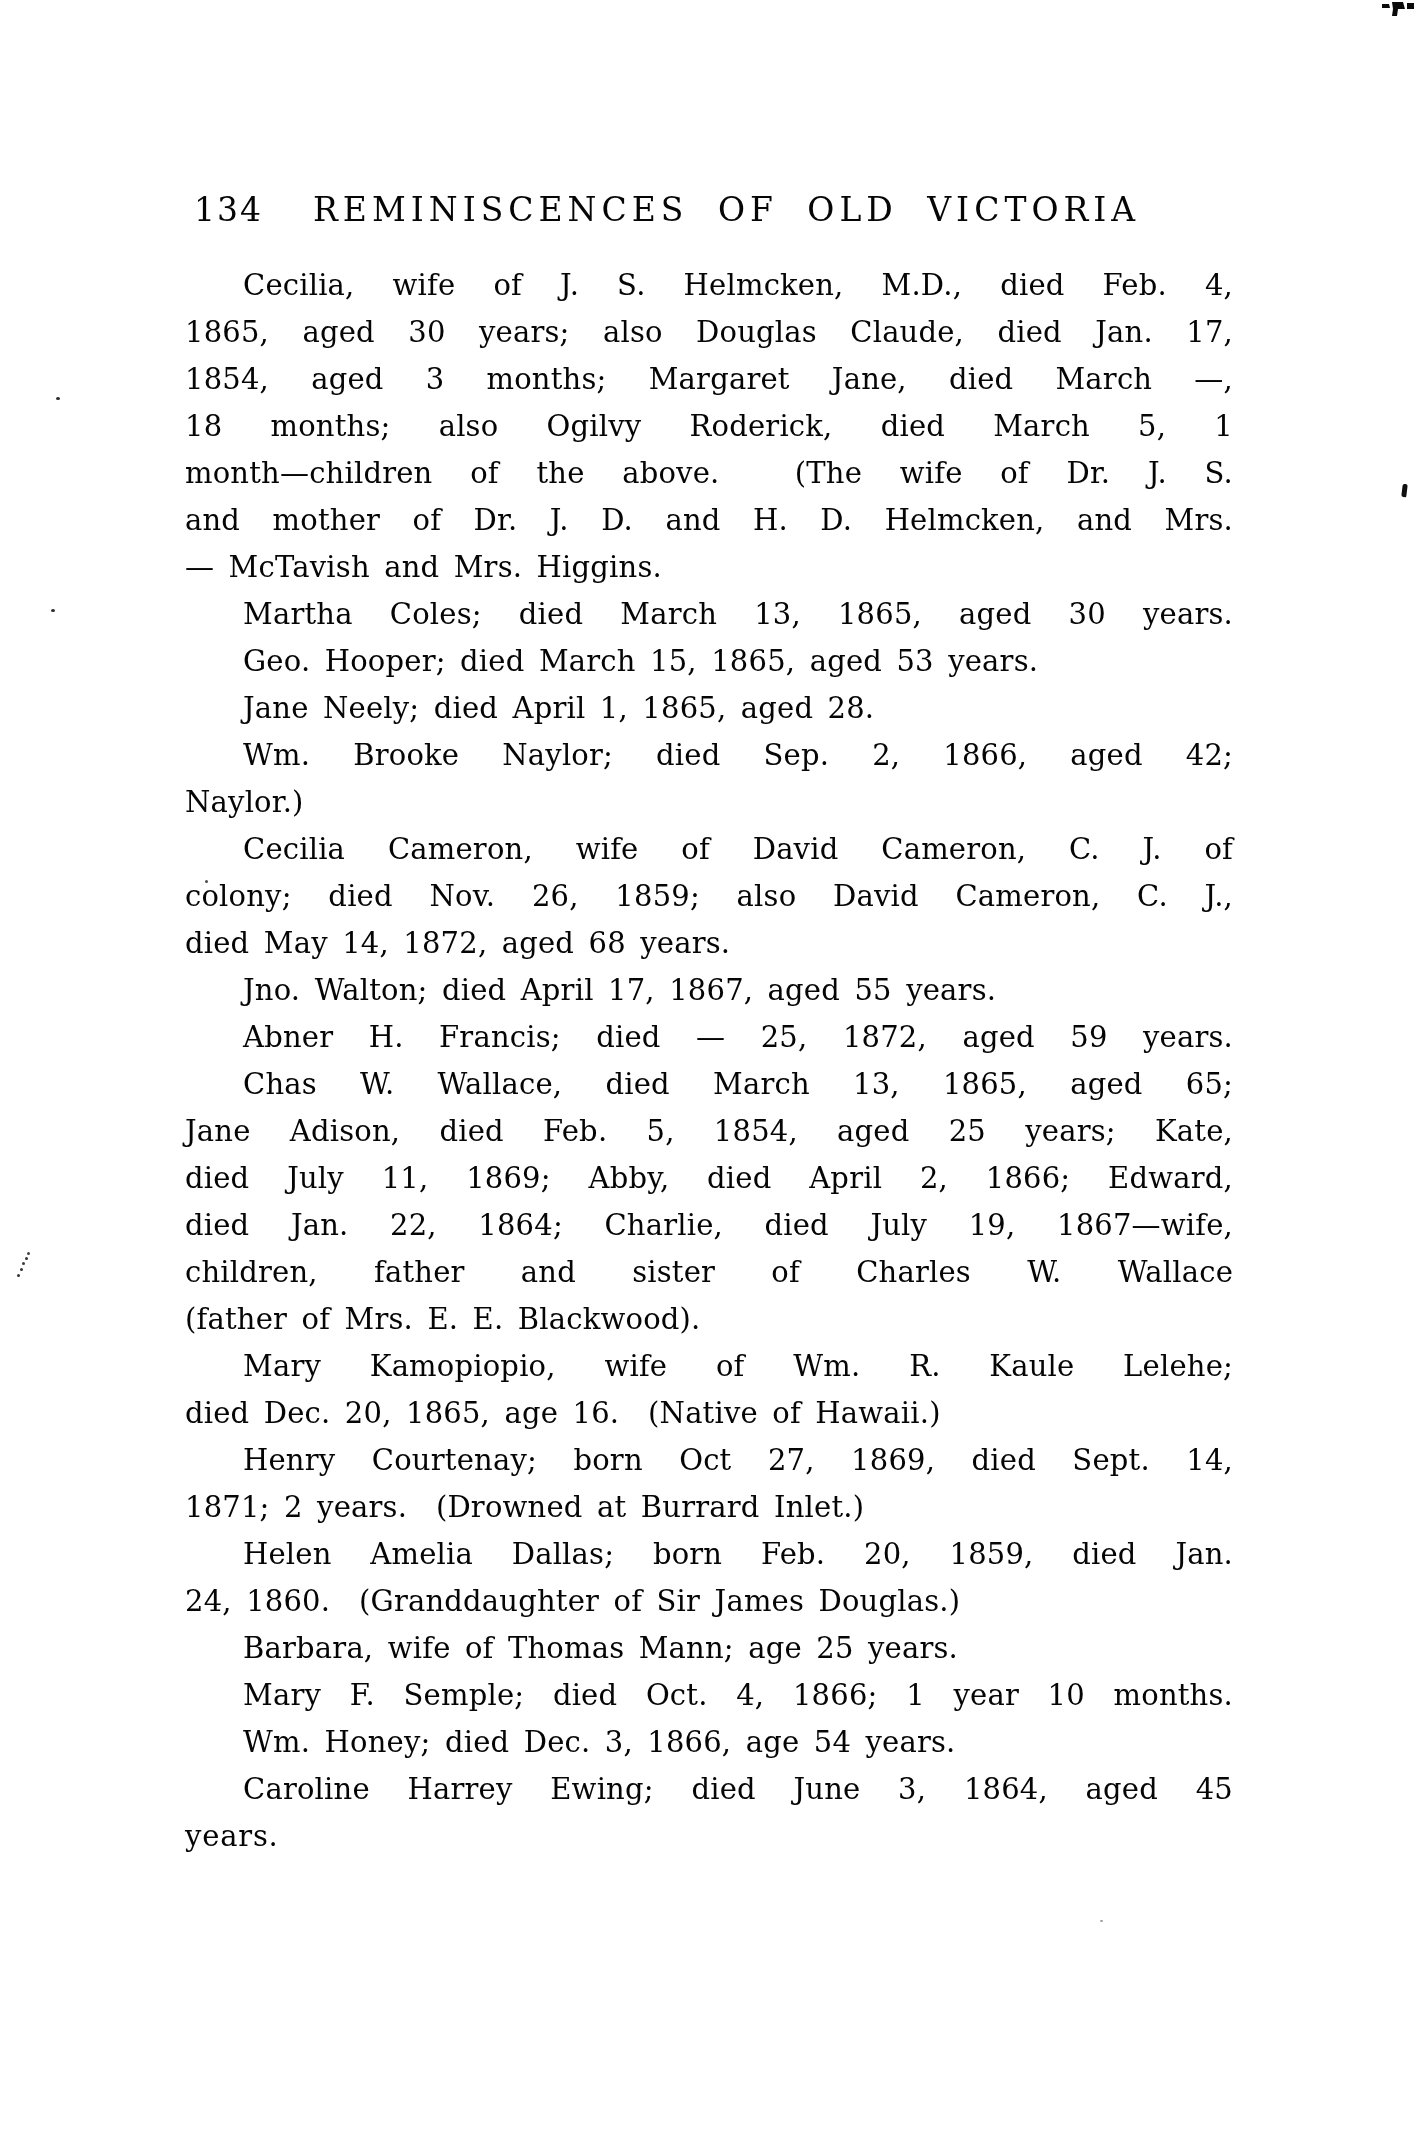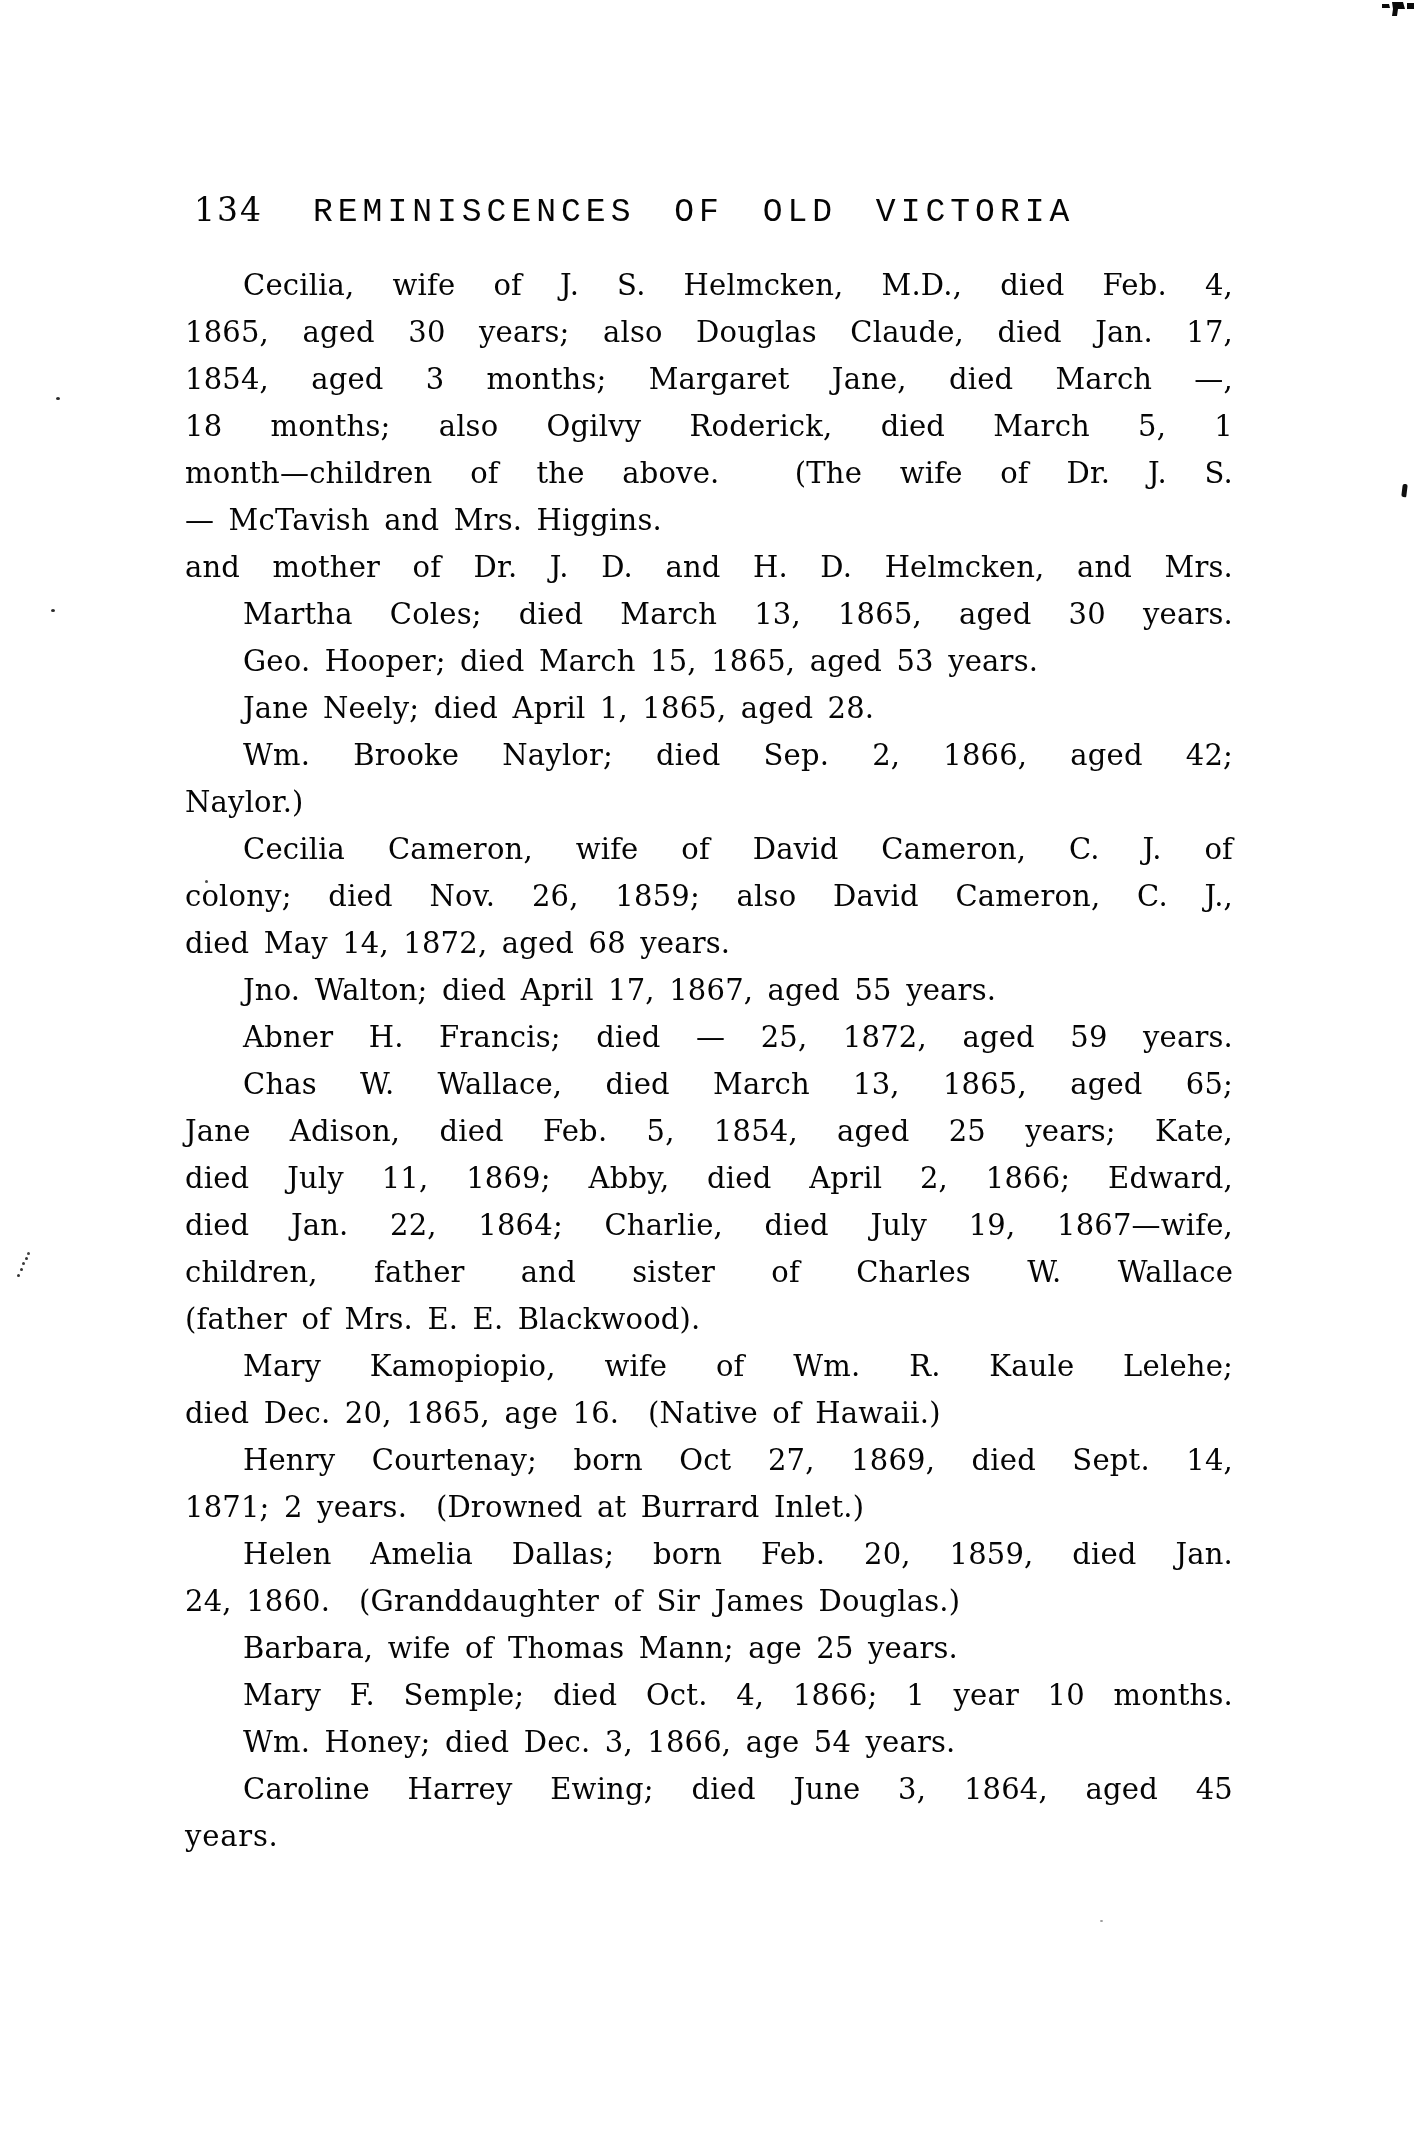--- a/index.html
+++ b/index.html
@@ -19,21 +19,21 @@
     left: 194px;
     top: 190px;
     display: flex;
     align-items: baseline;
     gap: 50px;
     font-size: 33px;
     line-height: 40px;
     white-space: nowrap;
   }
   .pagenum { letter-spacing: 2px; }
-  .runtitle { letter-spacing: 5px; word-spacing: 14px; font-family: Liberation Mono, monospace; }
+  .runtitle { letter-spacing: 5px; word-spacing: 14px; }
 
   
   .bodytext {
     position: absolute;
     left: 185px;
     top: 262px;
     width: 1048px;
     font-size: 29px;
     letter-spacing: 0.2px;
     word-spacing: 5px;
@@ -81,22 +81,22 @@
     <span class="pagenum">134</span>
     <span class="runtitle">REMINISCENCES OF OLD VICTORIA</span>
   </div>
 
   <div class="bodytext">
       <div class="line indent jfull">Cecilia, wife of J. S. Helmcken, M.D., died Feb. 4,</div>
       <div class="line jfull">1865, aged 30 years; also Douglas Claude, died Jan. 17,</div>
       <div class="line jfull">1854, aged 3 months; Margaret Jane, died March —,</div>
       <div class="line jfull">18 months; also Ogilvy Roderick, died March 5, 1</div>
       <div class="line jfull">month—children of the above.&nbsp; (The wife of Dr. J. S.</div>
+      <div class="line jfull">and mother of Dr. J. D. and H. D. Helmcken, and Mrs.</div>
       <div class="line">— McTavish and Mrs. Higgins.</div>
-      <div class="line jfull">and mother of Dr. J. D. and H. D. Helmcken, and Mrs.</div>
       <div class="line indent jfull">Martha Coles; died March 13, 1865, aged 30 years.</div>
       <div class="line indent">Geo. Hooper; died March 15, 1865, aged 53 years.</div>
       <div class="line indent">Jane Neely; died April 1, 1865, aged 28.</div>
       <div class="line indent jfull">Wm. Brooke Naylor; died Sep. 2, 1866, aged 42;</div>
       <div class="line">Naylor.)</div>
       <div class="line indent jfull">Cecilia Cameron, wife of David Cameron, C. J. of</div>
       <div class="line jfull">colony; died Nov. 26, 1859; also David Cameron, C. J.,</div>
       <div class="line">died May 14, 1872, aged 68 years.</div>
       <div class="line indent">Jno. Walton; died April 17, 1867, aged 55 years.</div>
       <div class="line indent jfull">Abner H. Francis; died — 25, 1872, aged 59 years.</div>

